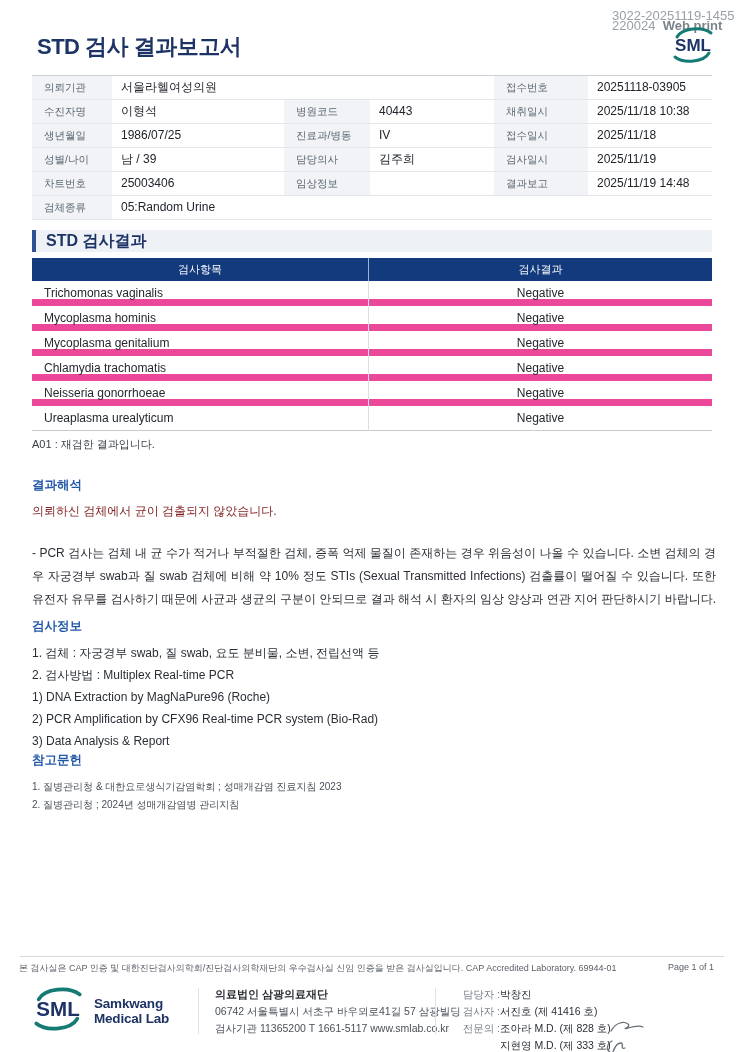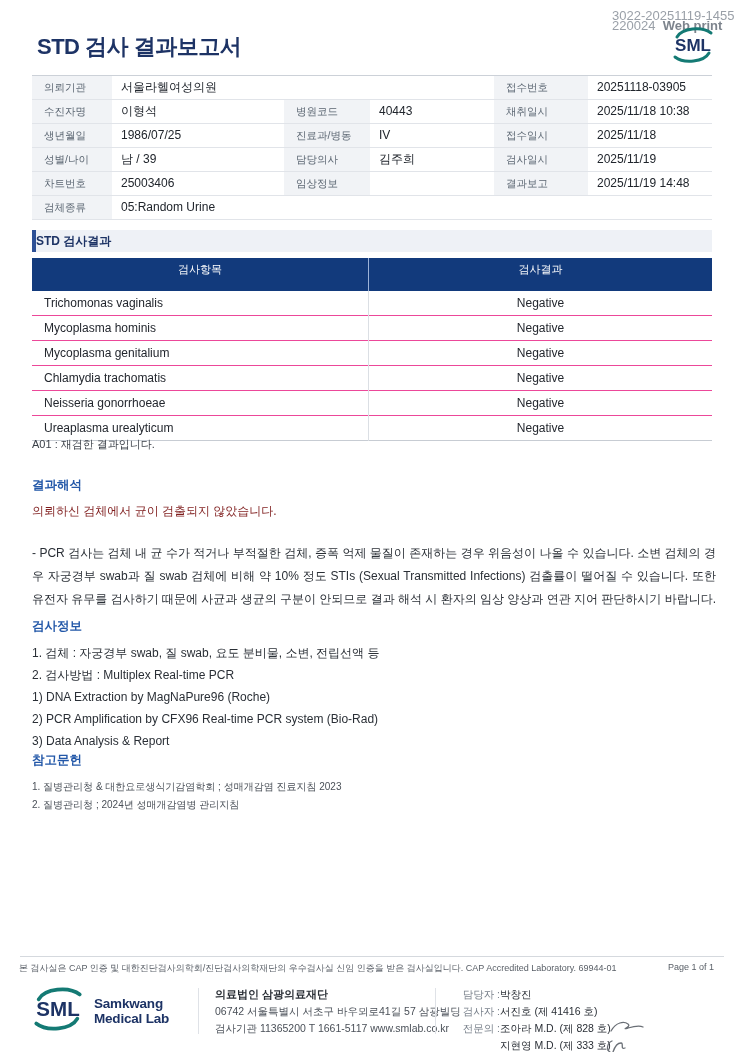--- a/index.html
+++ b/index.html
@@ -28,27 +28,27 @@
     background:#f1f3f6; color:#5b6672; font-size:10.5px;
     line-height:23px; padding:0 12px; text-align:justify; text-align-last:justify;
   }
   .pv { color:#20252c; line-height:23px; padding:0 0 0 9px; font-weight:500; white-space:nowrap; }
   .sp2-4 { grid-column:2/5; }
   .sp2-7 { grid-column:2/7; }
   
   .section-bar {
     position:absolute; top:230px; left:32px; width:680px; height:22px;
     background:#eef1f6; border-left:4px solid #2d5096;
-    font-size:12px; font-weight:bold; color:#1d3365; line-height:22px; 
+    font-size:16px; font-weight:bold; color:#1d3365; line-height:22px; padding-left:10px;
   }
   .rt { position:absolute; top:258px; left:32px; width:680px; font-size:12px; }
-  .rt-head { display:grid; grid-template-columns:336px 1fr; background:#123a7c; color:#fff; height:33px; }
+  .rt-head { display:grid; grid-template-columns:336px 1fr; background:#123a7c; color:#fff; height:23px; }
   .rt-head > div { text-align:center; line-height:23px; font-size:11px; }
   .rt-head > div + div { border-left:1px solid #9db3d8; }
-  .rt-row { display:grid; grid-template-columns:336px 1fr; height:25px; border-bottom:1px solid #ec4899; }
+  .rt-row { display:grid; grid-template-columns:336px 1fr; height:25px; border-bottom:7px solid #ec4899; }
   .rt-row > div:first-child { padding-left:12px; line-height:25px; color:#23272e; }
   .rt-row > div:last-child { text-align:center; line-height:25px; border-left:1px solid #dbdfe4; color:#23272e; }
   .rt-row:last-child { border-bottom:1px solid #c7ccd3; }
   .note { position:absolute; top:437px; left:32px; font-size:11px; color:#3c4149; }
   
   .sec-h { font-size:12.5px; font-weight:bold; color:#2257a8; }
   .sec-interp { position:absolute; top:477px; left:32px; width:684px; }
   .sec-interp .first { margin-top:9px; font-size:12px; color:#7f1d1d; }
   .sec-interp .para { margin-top:22px; font-size:12px; color:#2a2f36; line-height:23px; text-align:justify; }
   .sec-testinfo { position:absolute; top:618px; left:32px; width:684px; }

